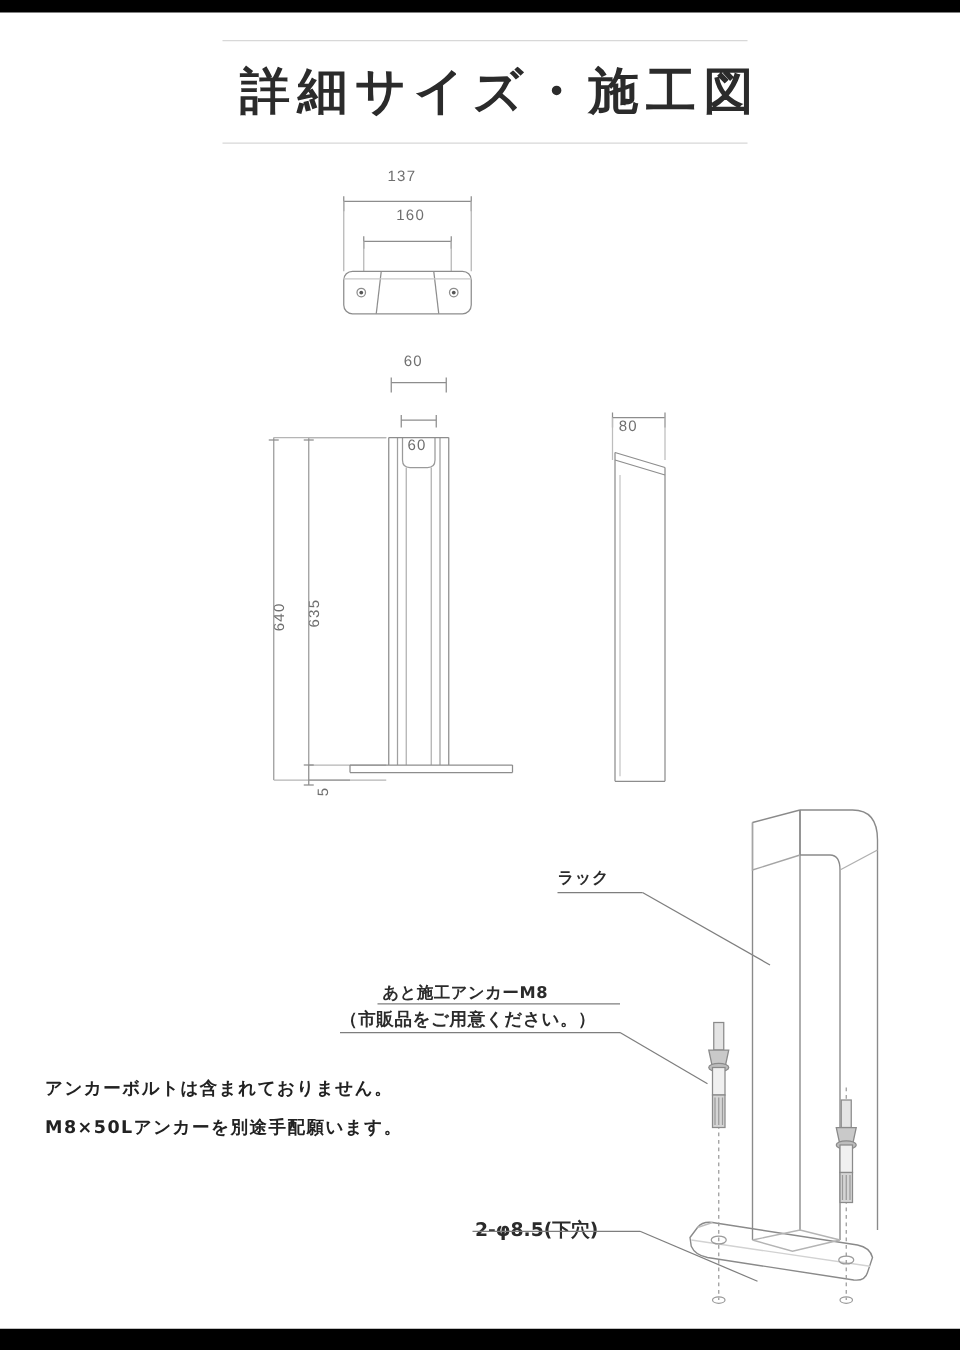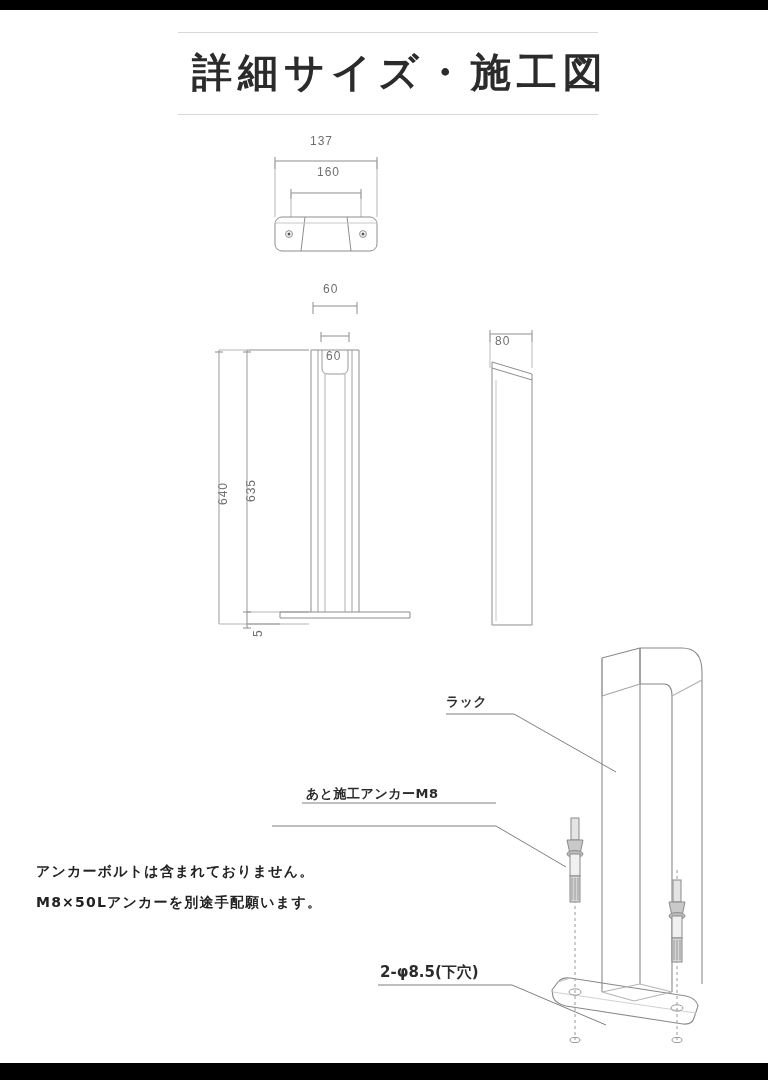--- a/index.html
+++ b/index.html
@@ -43,21 +43,21 @@
     color:#d98070;
   }
   .note{
     left:36px;top:846px;font-size:14px;font-weight:700;letter-spacing:1.2px;
     line-height:31px;color:#222;
   }
   .lbl{
     font-size:13px;font-weight:700;color:#2b2b2b;letter-spacing:.5px;
   }
   .lbl.small{font-size:14px;}
-  .lbl2{font-size:15px;font-weight:700;color:#2b2b2b;}
+  .lbl2{font-size:15px;font-weight:700;color:#2b2b2b;margin-top:12px;}
 </style>
 </head>
 <body>
 
 <div class="bar bar-top"></div>
 <div class="bar bar-bottom"></div>
 
 <div class="page">
 
   <div class="title-wrap">
@@ -175,20 +175,21 @@
 
 
   <div class="jp note">
     <div>アンカーボルトは含まれておりません。</div>
     <div>M8×50Lアンカーを別途手配願います。</div>
   </div>
 
   <div class="jp lbl" style="left:446px;top:683px;">ラック</div>
 
   <div class="jp lbl" style="left:306px;top:775px;">あと施工アンカーM8</div>
+  <div class="jp lbl small" style="left:272px;top:797px;">（市販品をご用意ください。）</div>
 
   <div class="jp lbl2" style="left:380px;top:953px;">2-φ8.5(下穴)</div>
 
   <svg width="420" height="330" style="left:300px;top:690px;">
     <g stroke="#7e7e7e" stroke-width="1" fill="none">
 
       <line x1="146" y1="14" x2="214" y2="14"></line>
       <line x1="214" y1="14" x2="316" y2="72"></line>
 
       <line x1="2" y1="103" x2="196" y2="103"></line>

